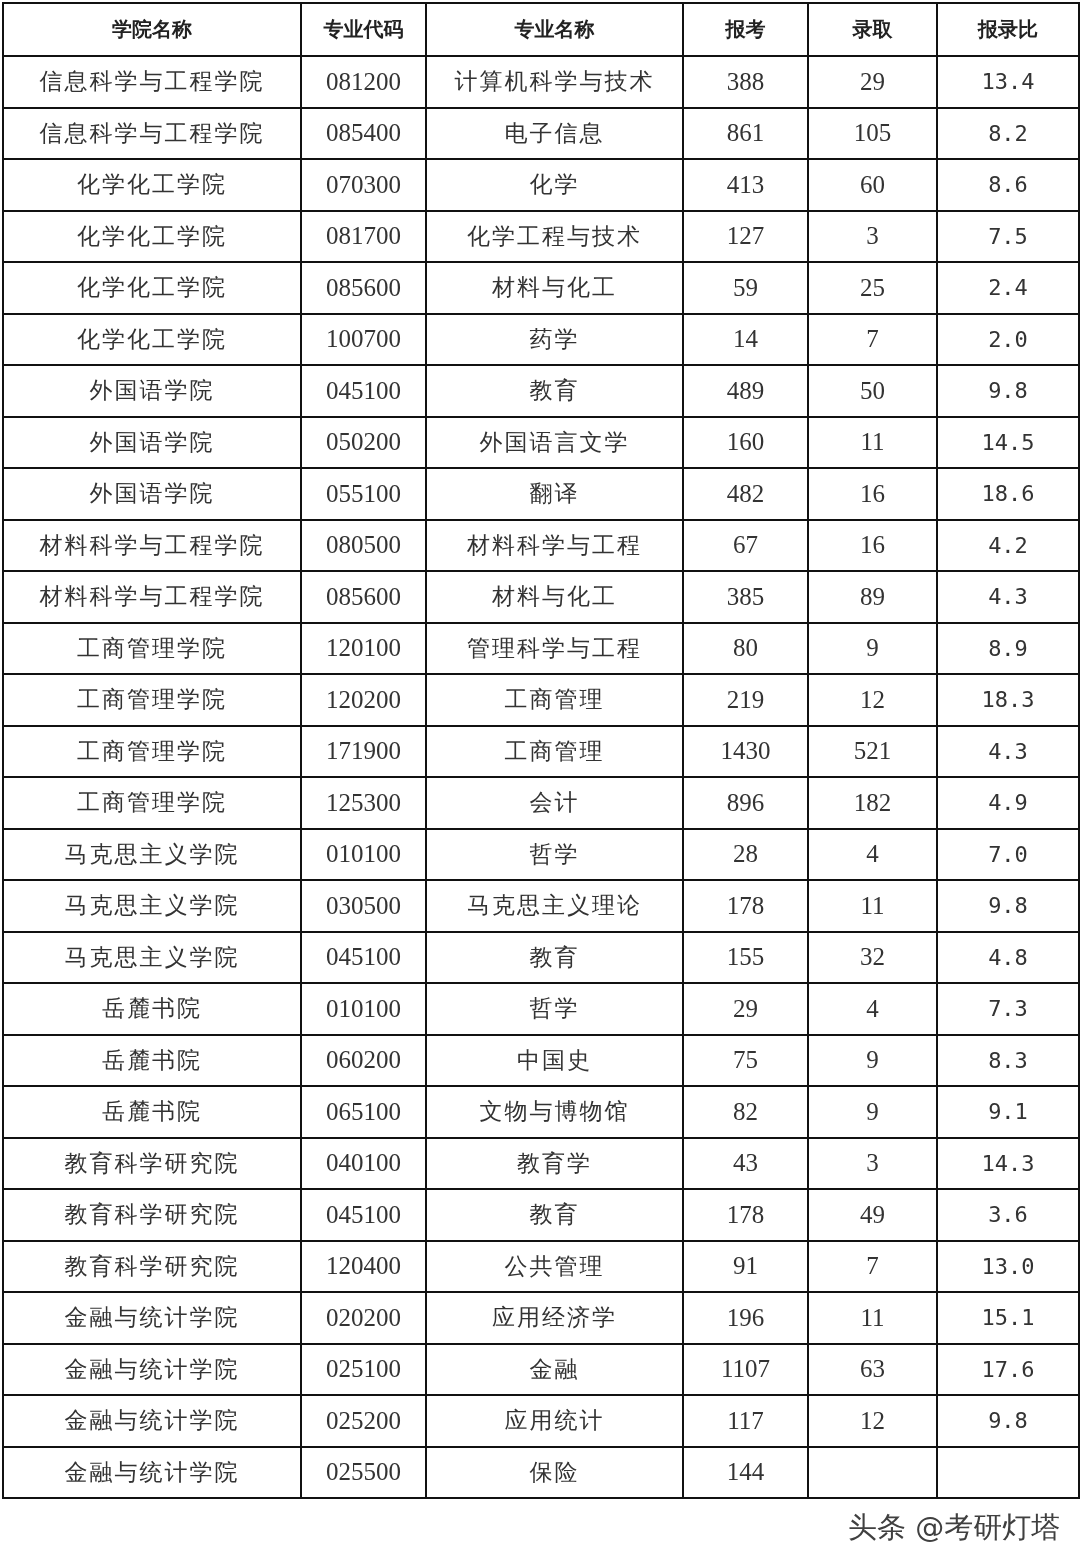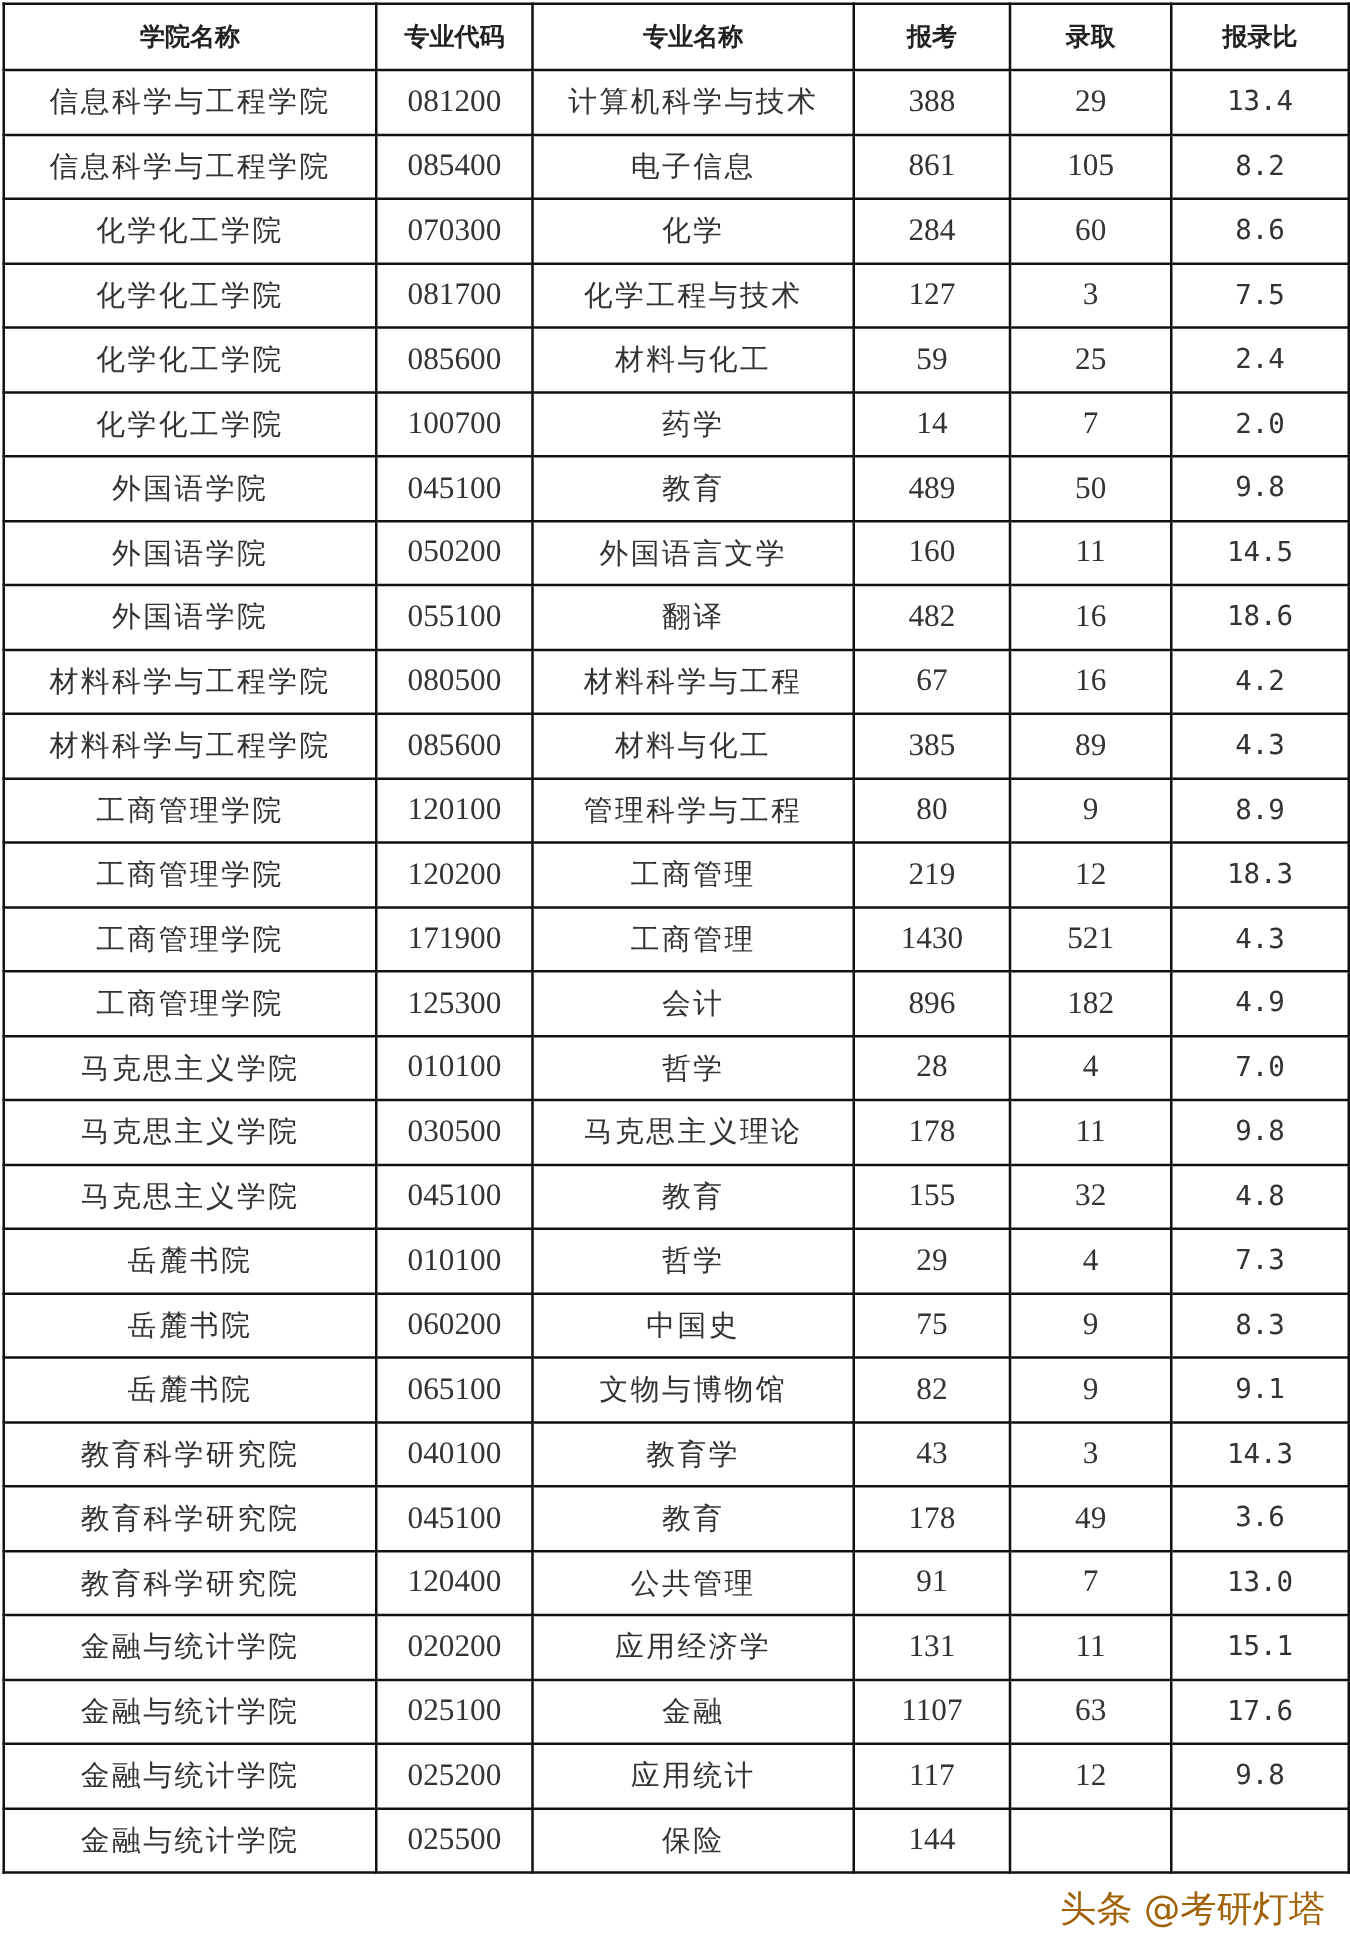--- a/index.html
+++ b/index.html
@@ -5,21 +5,21 @@
   html, body { margin: 0; padding: 0; background: #ffffff; }
   body { width: 1080px; height: 1567px; position: relative; overflow: hidden; font-family: "DejaVu Serif", "Liberation Serif", serif; color: #222; }
   table { position: absolute; left: 2px; top: 2px; border-collapse: collapse; table-layout: fixed; width: 1076px; border-radius: 15px; }
   col.c1 { width: 298px; } col.c2 { width: 125px; } col.c3 { width: 257px; }
   col.c4 { width: 125px; } col.c5 { width: 129px; } col.c6 { width: 142px; }
   th, td { border: 2px solid #111; text-align: center; vertical-align: middle; padding: 0; height: 49.5px; }
   th { font-family: "DejaVu Sans", "Liberation Sans", sans-serif; font-weight: bold; font-size: 20px; height: 51px; color: #222; }
   td { font-size: 23px; letter-spacing: 2px; color: #333; }
   td.num { font-family: "Liberation Serif", "DejaVu Serif", serif; font-size: 25px; letter-spacing: 0; }
   td.ratio { font-family: "DejaVu Sans Mono", "Liberation Mono", monospace; font-size: 22px; letter-spacing: 0; margin-top: 44px; }
-  .watermark { position: absolute; left: 848px; top: 1508px; font-family: "DejaVu Sans", "Liberation Sans", sans-serif; font-size: 29px; color: #a16207; text-shadow: 0 0 3px #fff, 0 0 3px #fff; white-space: nowrap; }
+  .watermark { position: absolute; left: 848px; top: 1508px; font-family: "DejaVu Sans", "Liberation Sans", sans-serif; font-size: 29px; color: #404040; text-shadow: 0 0 3px #fff, 0 0 3px #fff; white-space: nowrap; }
 </style>
 </head>
 <body>
 
 <table>
   <colgroup>
       <col class="c1">
       <col class="c2">
       <col class="c3">
       <col class="c4">
@@ -50,21 +50,21 @@
         <td class="num">085400</td>
         <td>电子信息</td>
         <td class="num">861</td>
         <td class="num">105</td>
         <td class="ratio">8.2</td>
       </tr>
       <tr>
         <td>化学化工学院</td>
         <td class="num">070300</td>
         <td>化学</td>
-        <td class="num">284</td>
+        <td class="num">413</td>
         <td class="num">60</td>
         <td class="ratio">8.6</td>
       </tr>
       <tr>
         <td>化学化工学院</td>
         <td class="num">081700</td>
         <td>化学工程与技术</td>
         <td class="num">127</td>
         <td class="num">3</td>
         <td class="ratio">7.5</td>
@@ -226,21 +226,21 @@
         <td class="num">120400</td>
         <td>公共管理</td>
         <td class="num">91</td>
         <td class="num">7</td>
         <td class="ratio">13.0</td>
       </tr>
       <tr>
         <td>金融与统计学院</td>
         <td class="num">020200</td>
         <td>应用经济学</td>
-        <td class="num">131</td>
+        <td class="num">196</td>
         <td class="num">11</td>
         <td class="ratio">15.1</td>
       </tr>
       <tr>
         <td>金融与统计学院</td>
         <td class="num">025100</td>
         <td>金融</td>
         <td class="num">1107</td>
         <td class="num">63</td>
         <td class="ratio">17.6</td>

